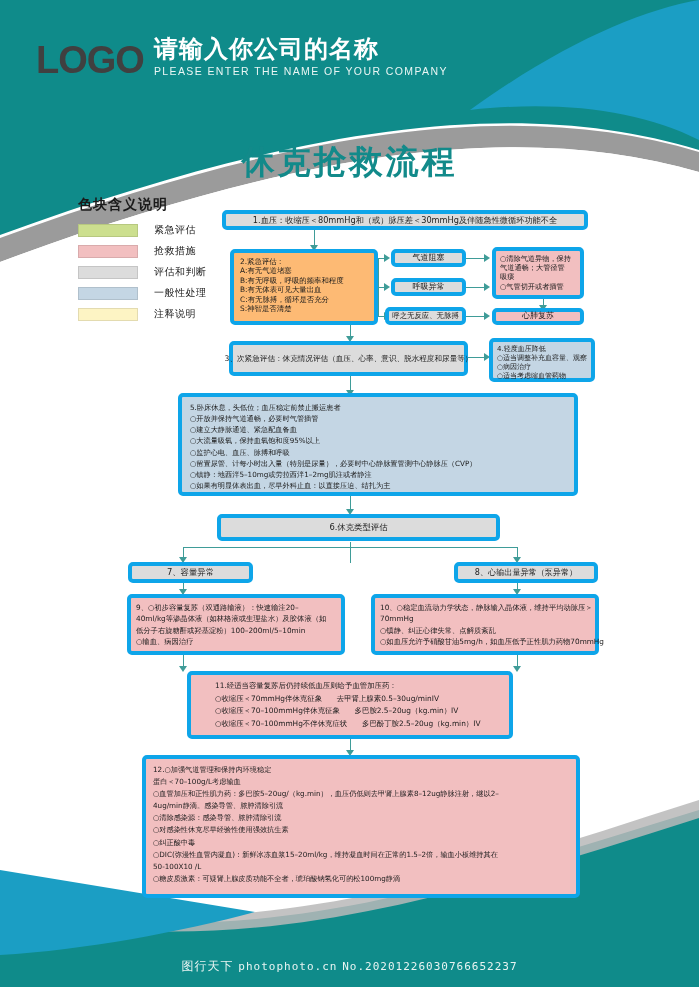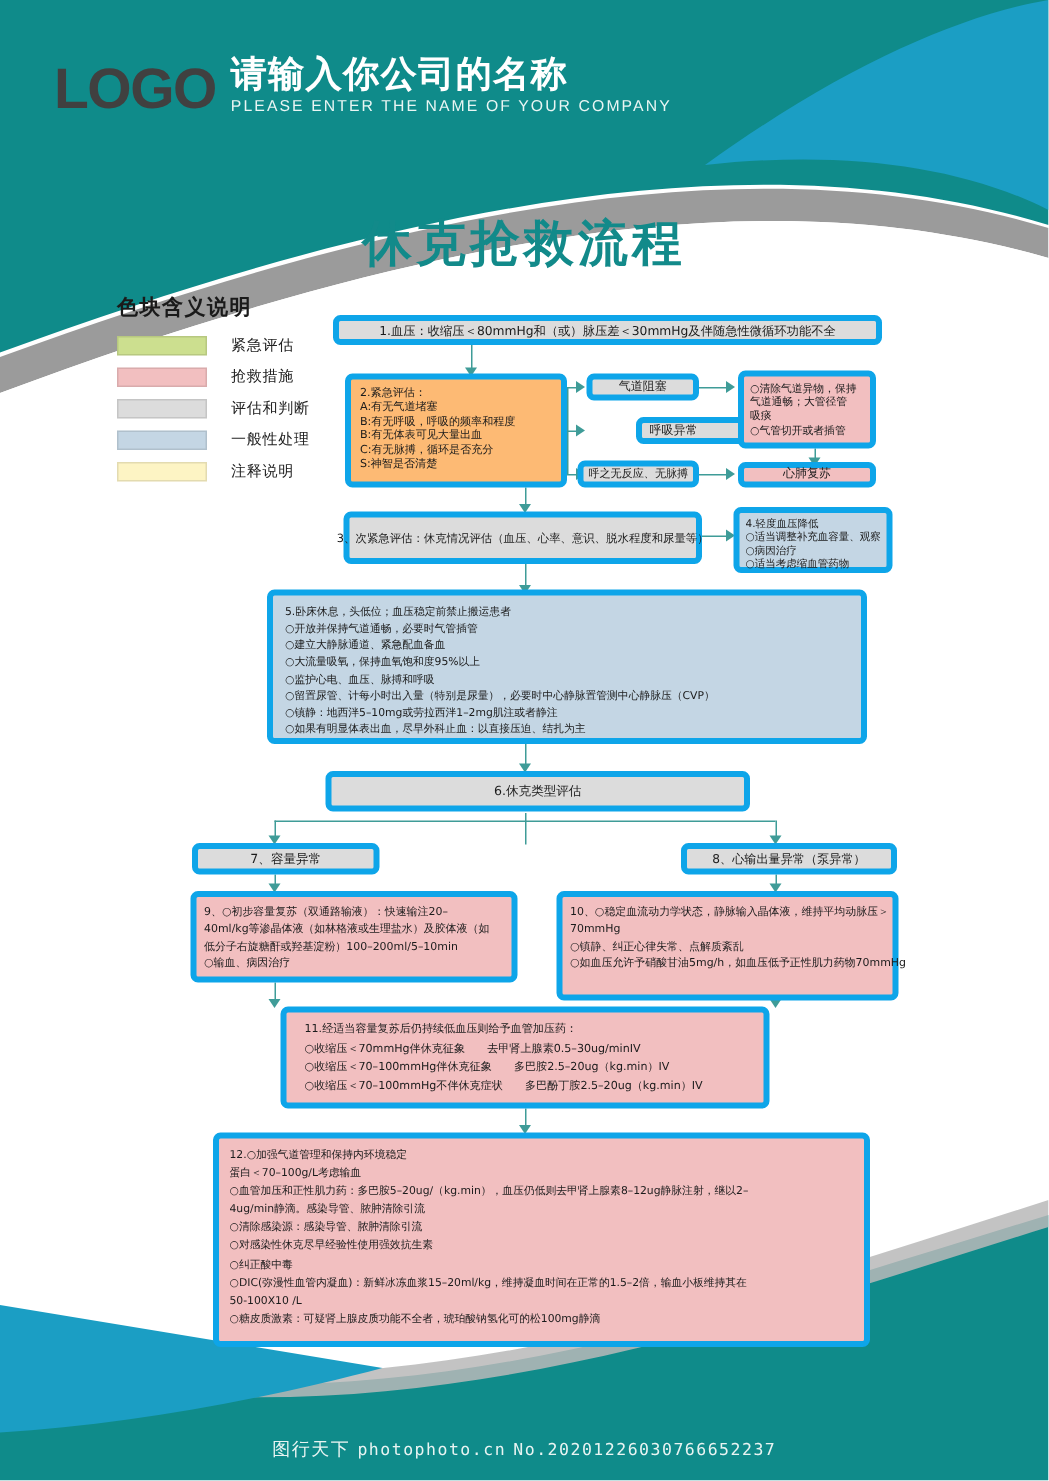--- a/index.html
+++ b/index.html
@@ -215,21 +215,21 @@
     <span class="ln">B:有无呼吸，呼吸的频率和程度</span>
     <span class="ln">B:有无体表可见大量出血</span>
     <span class="ln">C:有无脉搏，循环是否充分</span>
     <span class="ln">S:神智是否清楚</span>
   </div>
 
   <div class="node c-grey center" style="left:391px;top:249px;width:75px;height:18px;font-size:8px;display:flex;align-items:center;justify-content:center;">
     <span class="ln">气道阻塞</span>
   </div>
 
-  <div class="node c-grey center" style="left:391px;top:278px;width:75px;height:18px;font-size:8px;display:flex;align-items:center;margin-left:33px;">
+  <div class="node c-grey center" style="left:391px;top:278px;width:75px;height:18px;font-size:8px;display:flex;align-items:center;justify-content:center;">
     <span class="ln">呼吸异常</span>
   </div>
 
   <div class="node c-grey center" style="left:385px;top:307px;width:81px;height:18px;font-size:7.4px;display:flex;align-items:center;justify-content:center;">
     <span class="ln">呼之无反应、无脉搏</span>
   </div>
 
   <div class="node c-pink" style="left:492px;top:247px;width:92px;height:52px;font-size:7.2px;padding:3px 4px;">
     <span class="ln">○清除气道异物，保持</span>
     <span class="ln">气道通畅；大管径管</span>
@@ -276,28 +276,28 @@
     <span class="ln">8、心输出量异常（泵异常）</span>
   </div>
 
   <div class="node c-pink" style="left:127px;top:594px;width:218px;height:61px;font-size:7.3px;padding:4px 5px;line-height:1.55;">
     <span class="ln">9、○初步容量复苏（双通路输液）：快速输注20–</span>
     <span class="ln">40ml/kg等渗晶体液（如林格液或生理盐水）及胶体液（如</span>
     <span class="ln">低分子右旋糖酐或羟基淀粉）100–200ml/5–10min</span>
     <span class="ln">○输血、病因治疗</span>
   </div>
 
-  <div class="node c-pink" style="left:371px;top:594px;width:228px;height:73px;font-size:7.3px;padding:4px 5px;line-height:1.55;">
+  <div class="node c-pink" style="left:371px;top:594px;width:228px;height:61px;font-size:7.3px;padding:4px 5px;line-height:1.55;">
     <span class="ln">10、○稳定血流动力学状态，静脉输入晶体液，维持平均动脉压＞</span>
     <span class="ln">70mmHg</span>
     <span class="ln">○镇静、纠正心律失常、点解质紊乱</span>
     <span class="ln">○如血压允许予硝酸甘油5mg/h，如血压低予正性肌力药物70mmHg</span>
   </div>
 
-  <div class="node c-pink" style="left:187px;top:671px;width:326px;height:68px;font-size:7.4px;padding:5px 12px;line-height:1.72;">
+  <div class="node c-pink" style="left:187px;top:671px;width:326px;height:68px;font-size:7.4px;padding:5px 24px;line-height:1.72;">
     <span class="ln">11.经适当容量复苏后仍持续低血压则给予血管加压药：</span>
     <span class="ln">○收缩压＜70mmHg伴休克征象　　去甲肾上腺素0.5–30ug/minIV</span>
     <span class="ln">○收缩压＜70–100mmHg伴休克征象　　多巴胺2.5–20ug（kg.min）IV</span>
     <span class="ln">○收缩压＜70–100mmHg不伴休克症状　　多巴酚丁胺2.5–20ug（kg.min）IV</span>
   </div>
 
   <div class="node c-pink" style="left:142px;top:755px;width:438px;height:143px;font-size:7.2px;padding:5px 7px;line-height:1.68;">
     <span class="ln">12.○加强气道管理和保持内环境稳定</span>
     <span class="ln">蛋白＜70–100g/L考虑输血</span>
     <span class="ln">○血管加压和正性肌力药：多巴胺5–20ug/（kg.min），血压仍低则去甲肾上腺素8–12ug静脉注射，继以2–</span>

